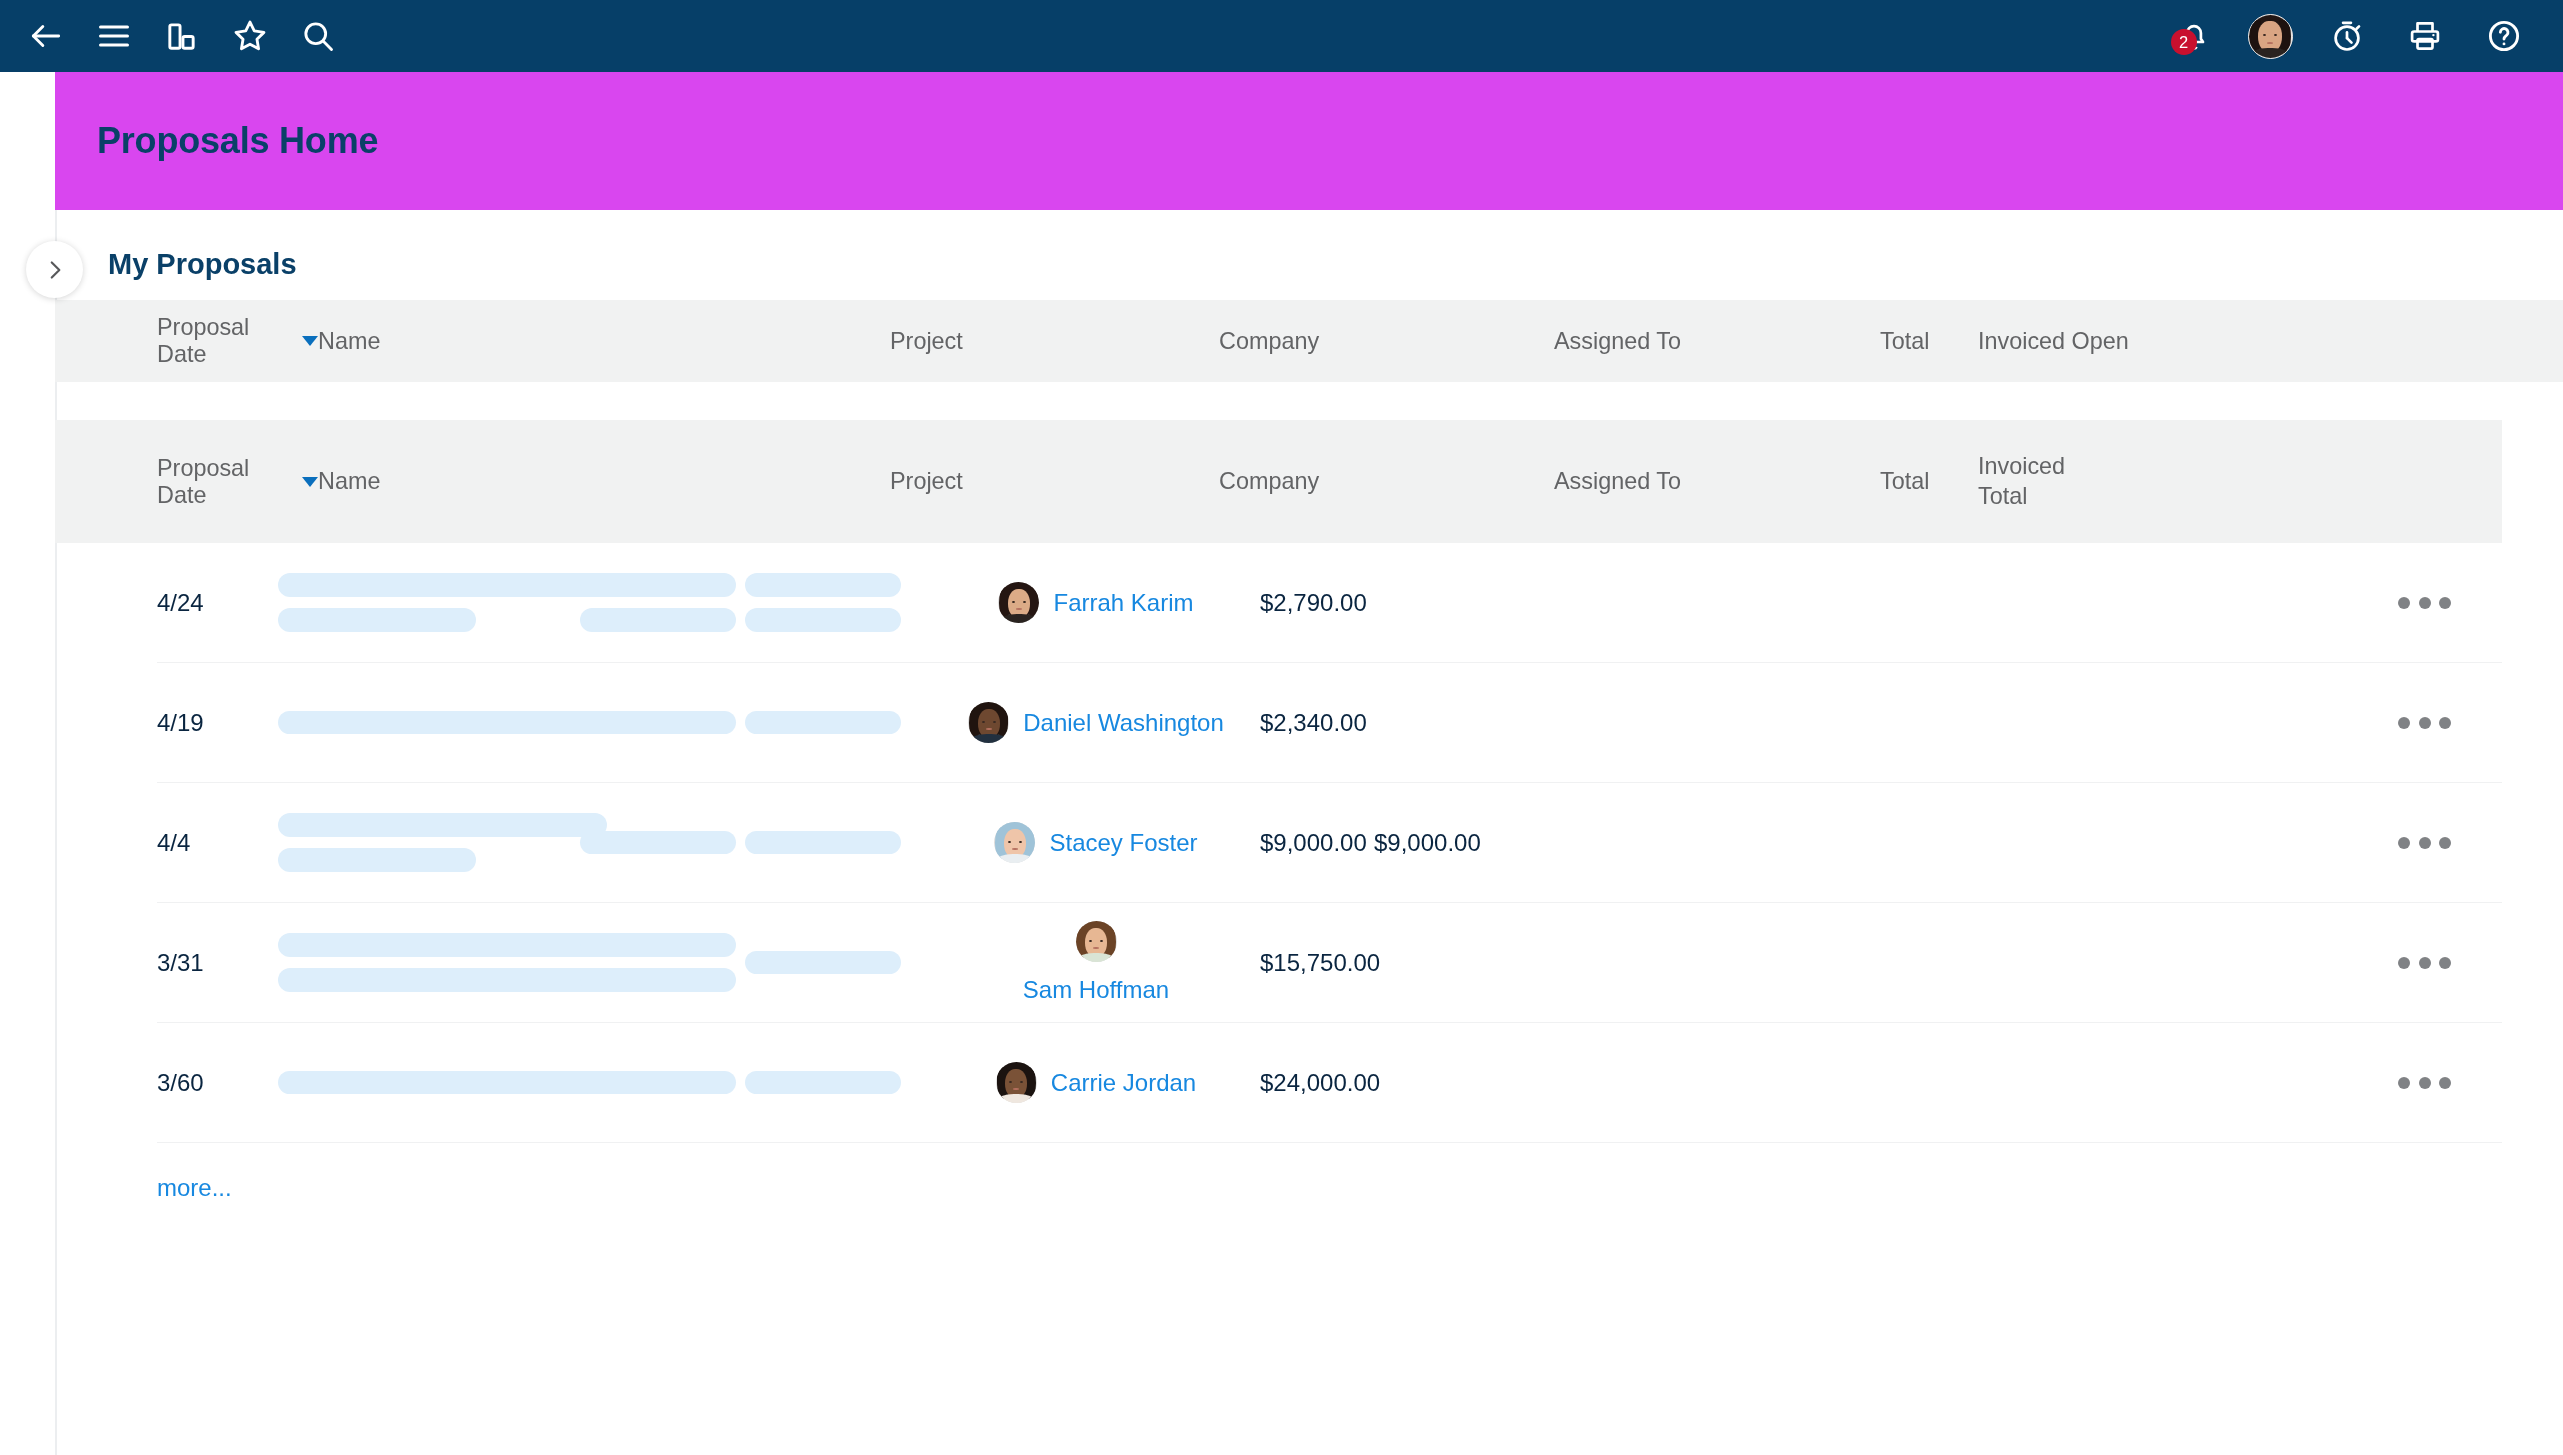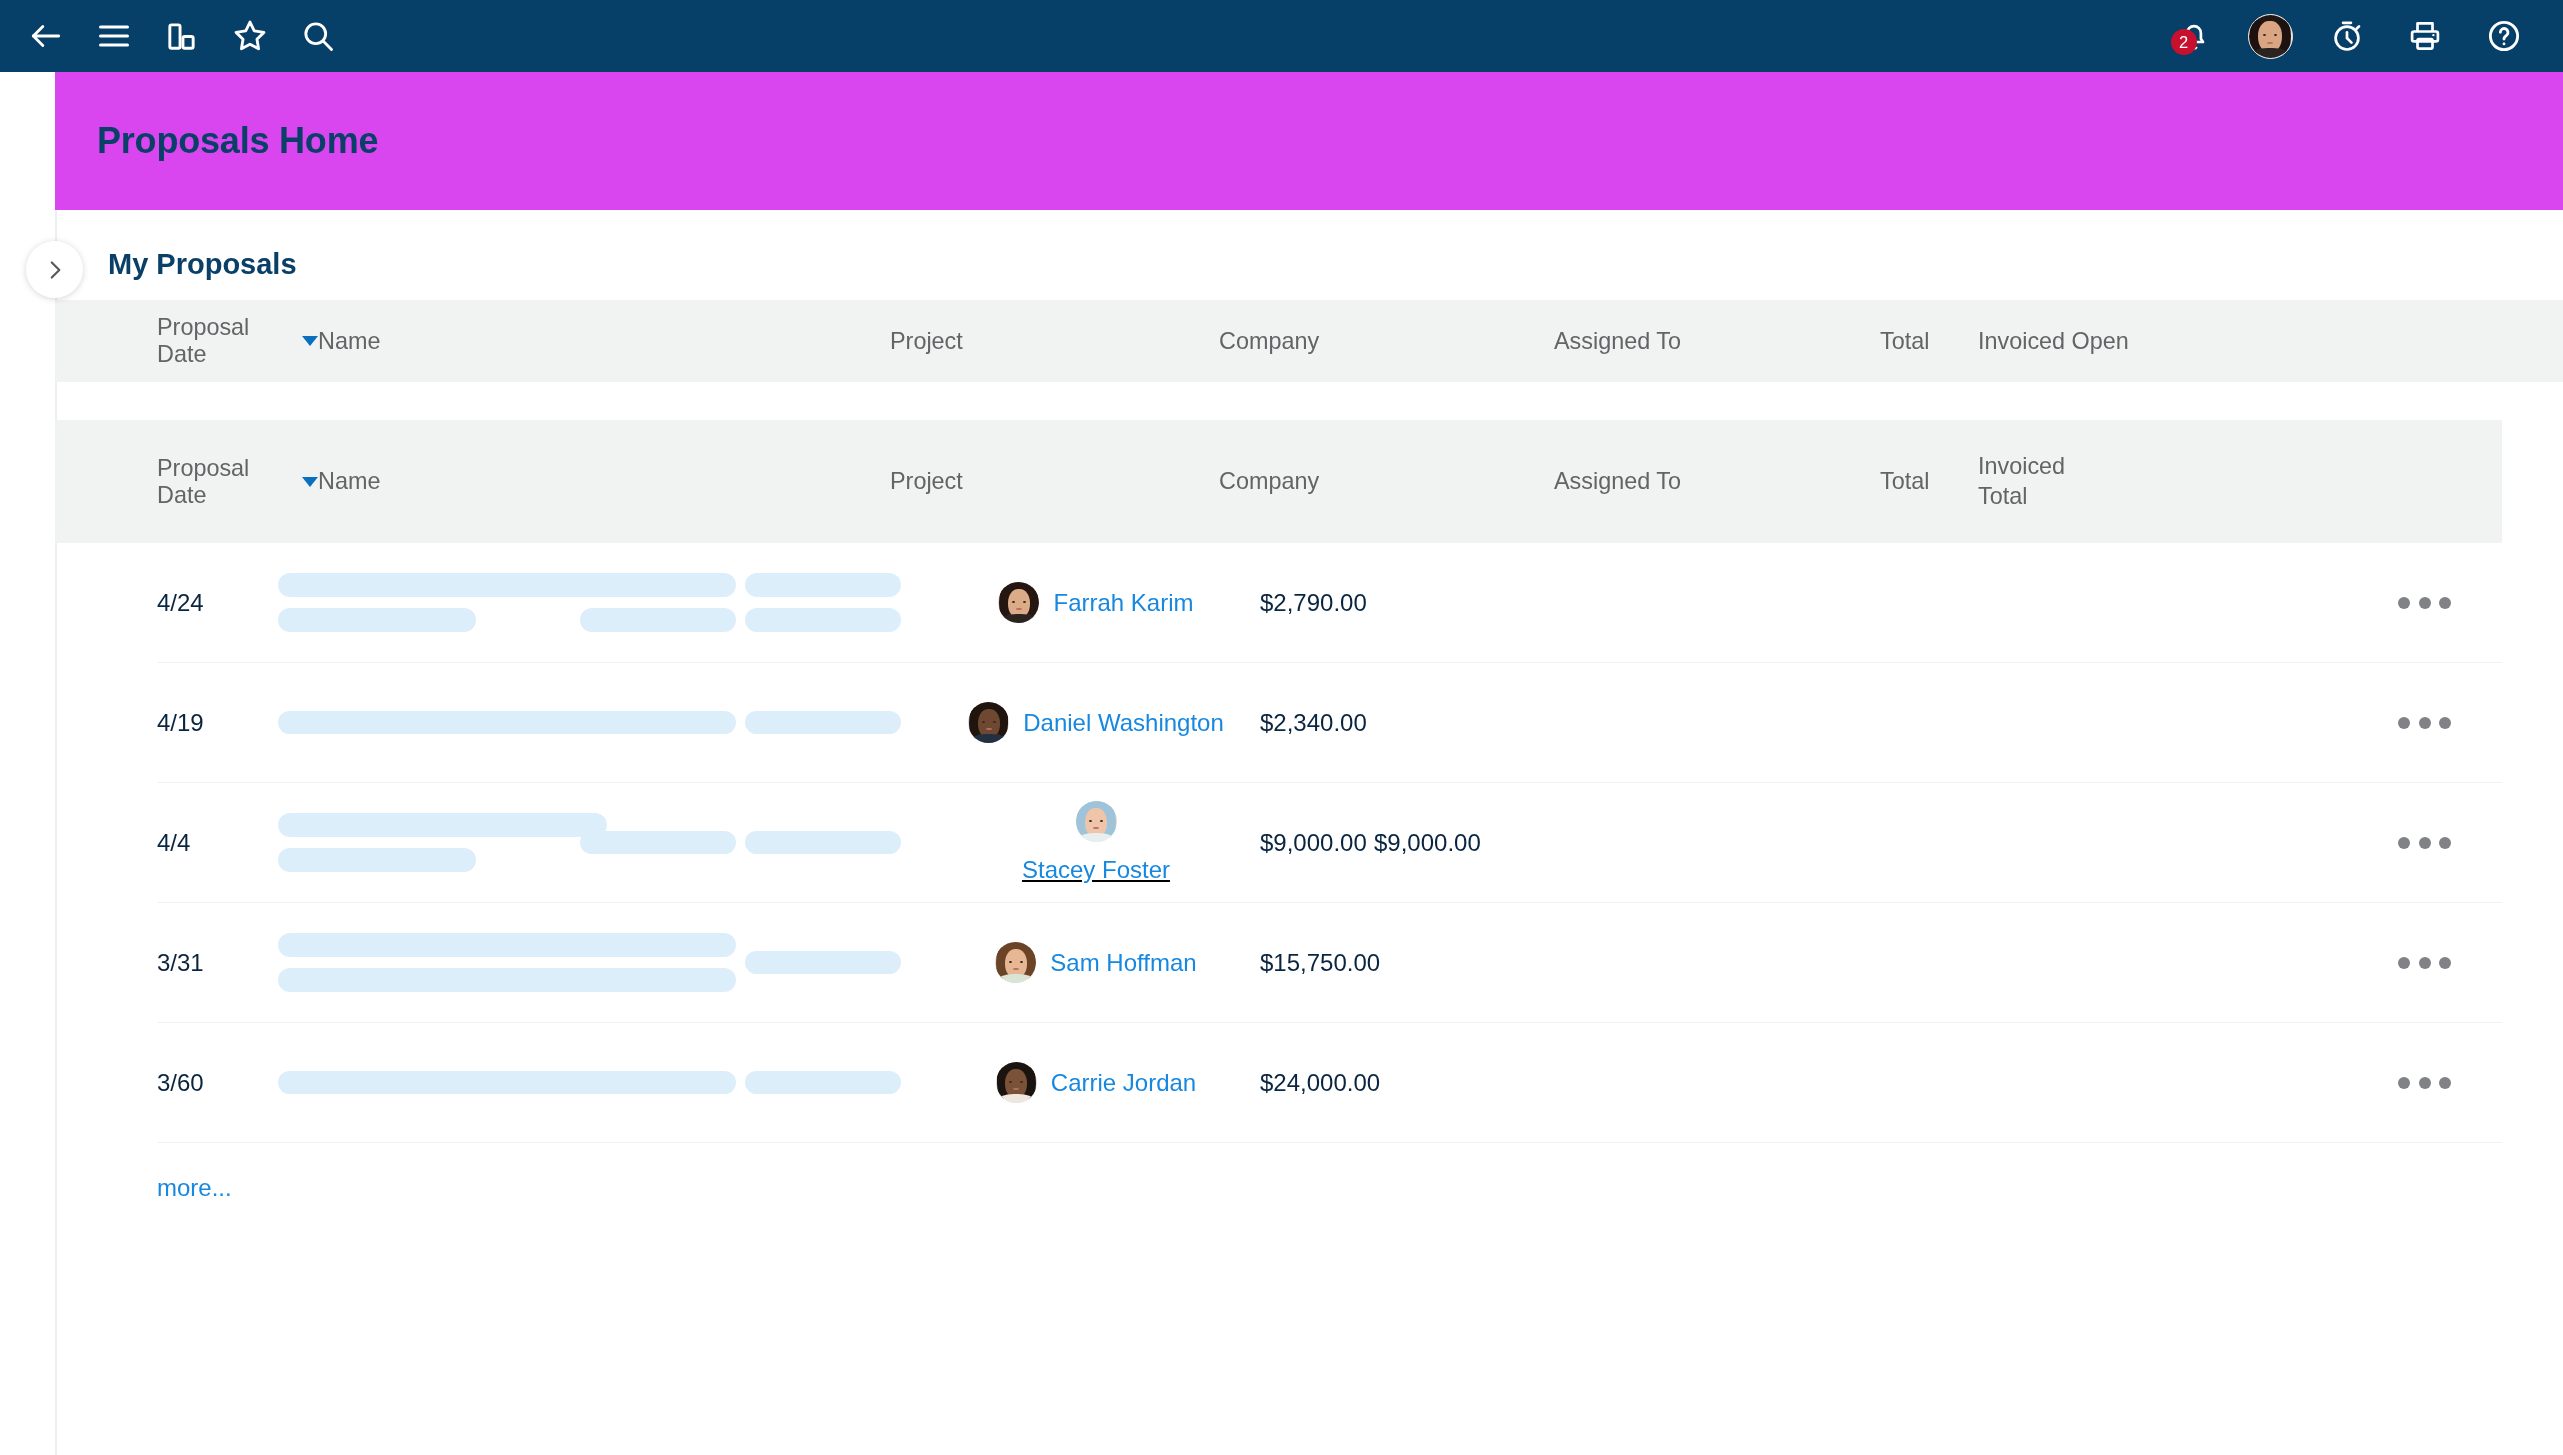--- a/index.html
+++ b/index.html
@@ -360,21 +360,21 @@
           <div class="td" style="width: 302px;">
             <div class="bar" style="width: 329px;"></div>
             <div class="bar" style="width: 198px;"></div>
           </div>
           <div class="td" style="width: 165px;">
             <div class="bar" style="width: 156px;"></div>
           </div>
           <div class="td" style="width: 187px;">
             <div class="bar" style="width: 156px;"></div>
           </div>
-          <div class="td cell-person" style="width: 328px; flex-direction: column; text-decoration: underline;">
+          <div class="td cell-person" style="width: 328px; flex-direction: row;">
             <div class="avatar-sm">
               <div class="face">
                 <div class="hair" style="background:#9fc3d8"></div>
                 <div class="hairL" style="background:#9fc3d8"></div>
                 <div class="hairR" style="background:#9fc3d8"></div>
                 <div class="skin" style="background:#efc5a9"></div>
                 <div class="eyeL"></div>
                 <div class="eyeR"></div>
                 <div class="mouth"></div>
                 <div class="body" style="background:#e9eef1"></div>
@@ -396,21 +396,21 @@
             <div class="bar" style="width: 329px;"></div>
             <div class="bar" style="width: 329px;"></div>
           </div>
           <div class="td" style="width: 165px;">
             <div class="bar" style="width: 156px;"></div>
             <div class="bar" style="width: 156px;"></div>
           </div>
           <div class="td" style="width: 187px; justify-content: flex-end;">
             <div class="bar" style="width: 156px;"></div>
           </div>
-          <div class="td cell-person" style="width: 328px; flex-direction: row;">
+          <div class="td cell-person" style="width: 328px; flex-direction: column;">
             <div class="avatar-sm">
               <div class="face">
                 <div class="hair" style="background:#6b4326"></div>
                 <div class="hairL" style="background:#6b4326"></div>
                 <div class="hairR" style="background:#6b4326"></div>
                 <div class="skin" style="background:#e7b793"></div>
                 <div class="eyeL"></div>
                 <div class="eyeR"></div>
                 <div class="mouth"></div>
                 <div class="body" style="background:#d9e4d5"></div>

